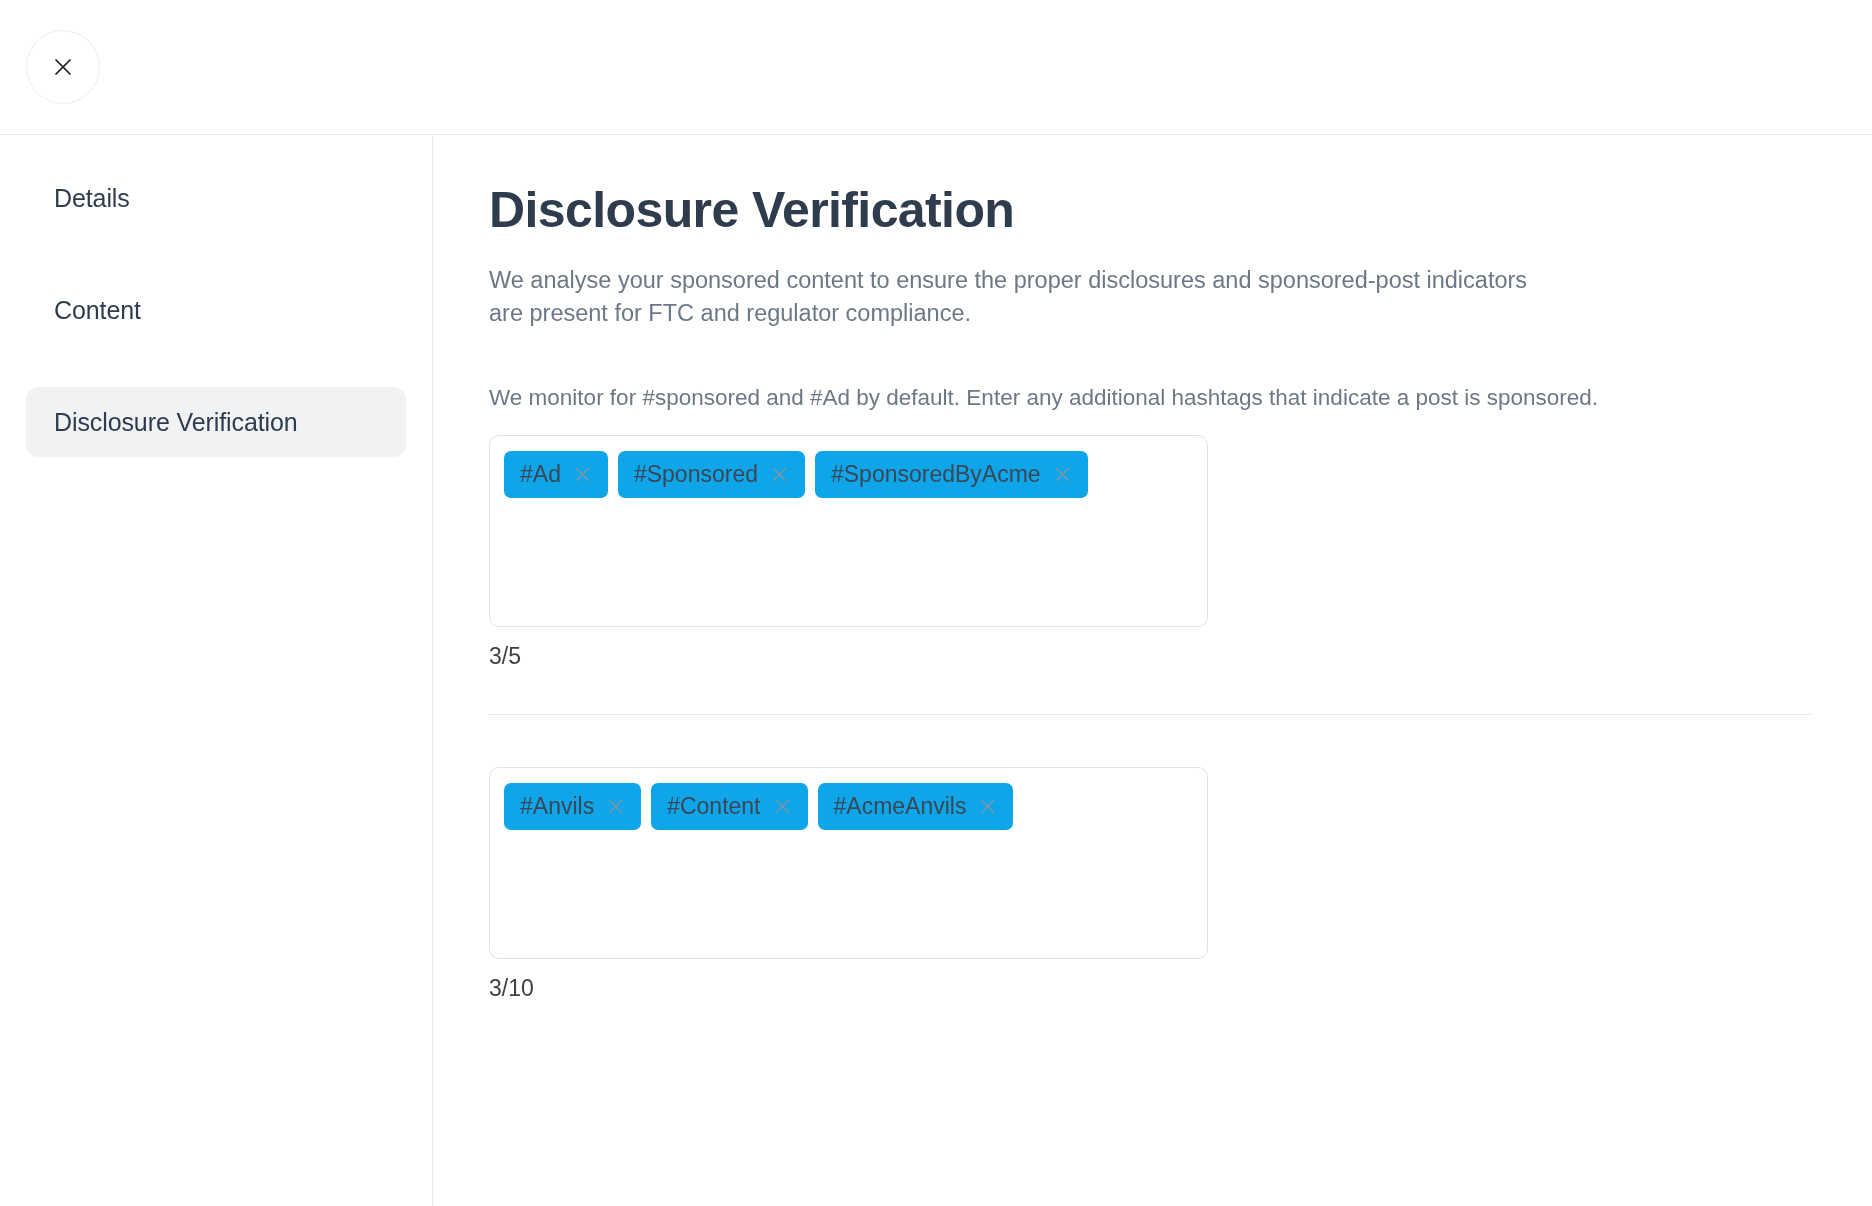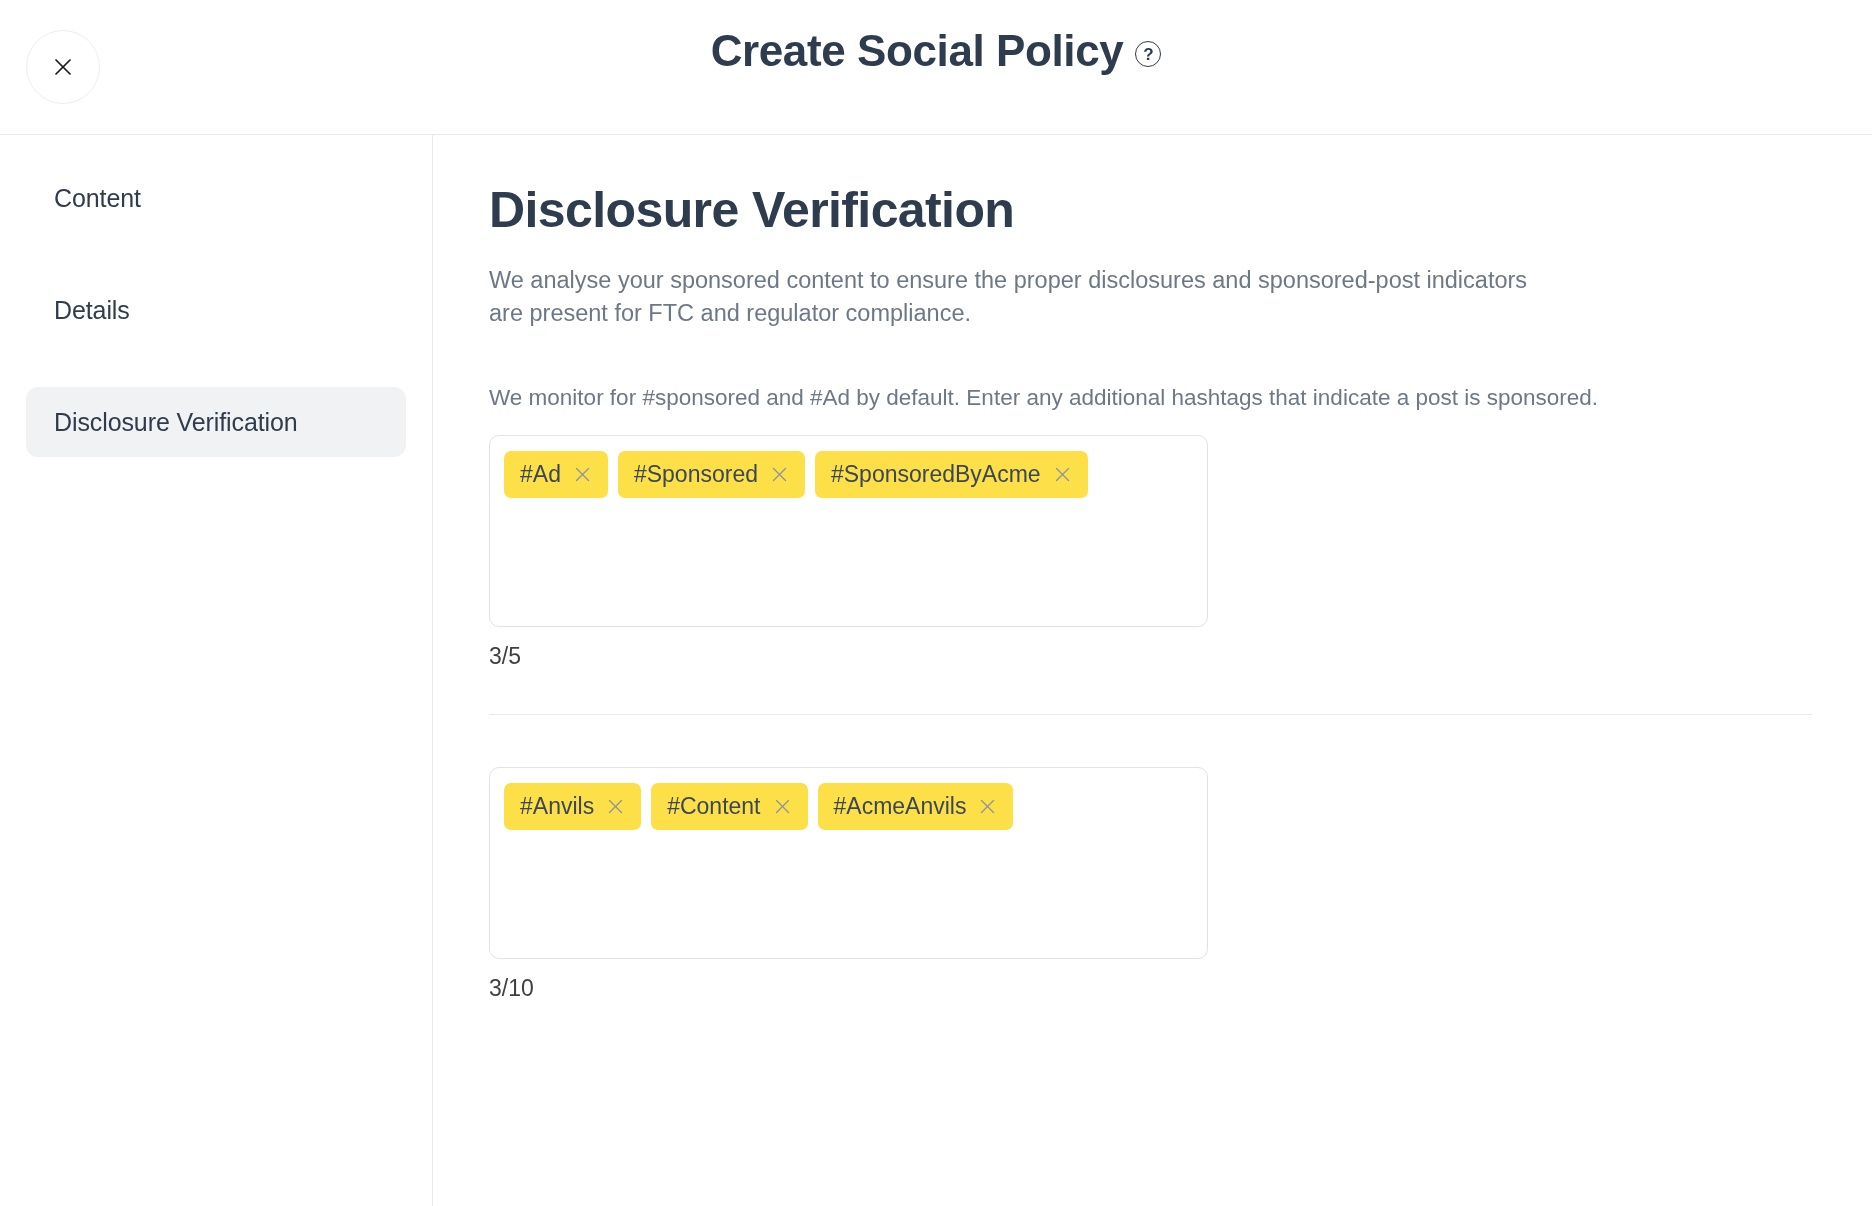--- a/index.html
+++ b/index.html
@@ -173,21 +173,21 @@
     gap: 10px;
     cursor: text;
     overflow: hidden;
   }
 
   .chip {
     height: 47px;
     display: inline-flex;
     align-items: center;
     gap: 12px;
-    background: #fde047;
+    background: #0ea5e9;
     border-radius: 7px;
     padding: 0 16px;
     cursor: default;
   }
 
   .chip-label {
     font-size: 23px;
     color: #3b4757;
     line-height: 1;
     white-space: nowrap;
@@ -226,34 +226,30 @@
   <div class="header">
     <div class="close-button">
       <span>
         <svg width="24" height="24" viewBox="0 0 24 24" fill="none" stroke="#1b1d20" stroke-width="1.7" stroke-linecap="round">
           <line x1="5" y1="5" x2="19" y2="19"></line>
           <line x1="19" y1="5" x2="5" y2="19"></line>
         </svg>
       </span>
     </div>
 
-    <div class="header-title-wrap">
-      <div class="header-title">Create Social Policy</div>
-      <div class="help-icon">?</div>
-    </div>
   </div>
 
   <div class="body">
 
     <div class="sidebar">
       <div class="nav-item">
+        <span class="nav-label">Details</span>
+      </div>
+      <div class="nav-item">
         <span class="nav-label">Content</span>
-      </div>
-      <div class="nav-item">
-        <span class="nav-label">Details</span>
       </div>
       <div class="nav-item active">
         <span class="nav-label">Disclosure Verification</span>
       </div>
     </div>
 
     <div class="main">
 
       <h1 class="page-title">Disclosure Verification</h1>
       <p class="page-desc">We analyse your sponsored content to ensure the proper disclosures and sponsored-post indicators are present for FTC and regulator compliance.</p>

